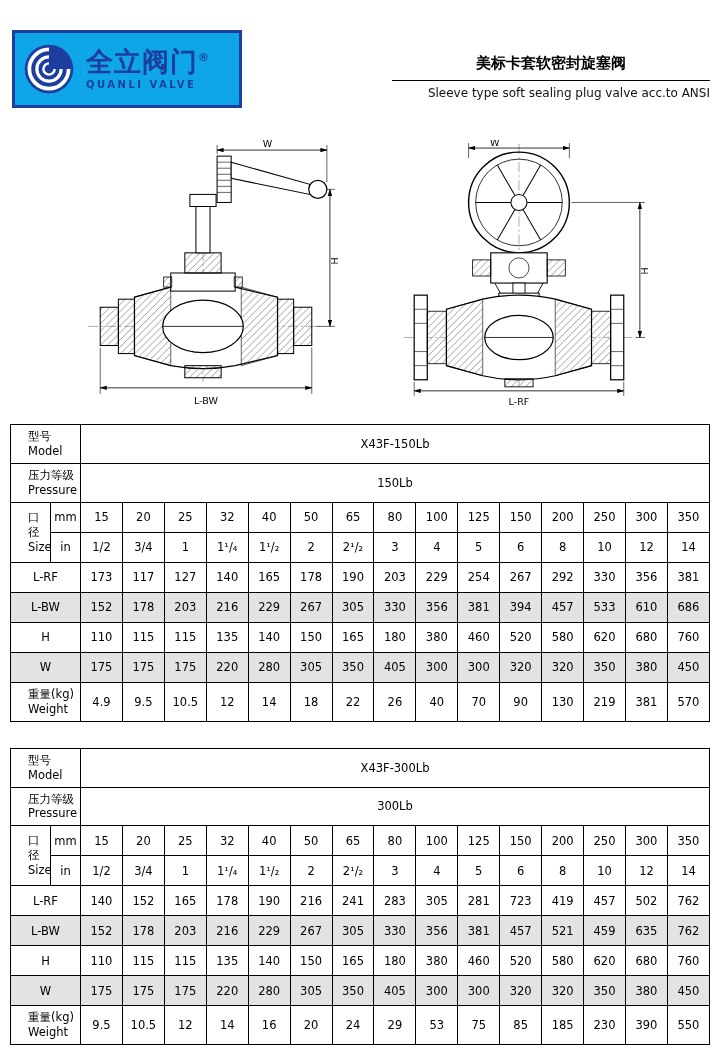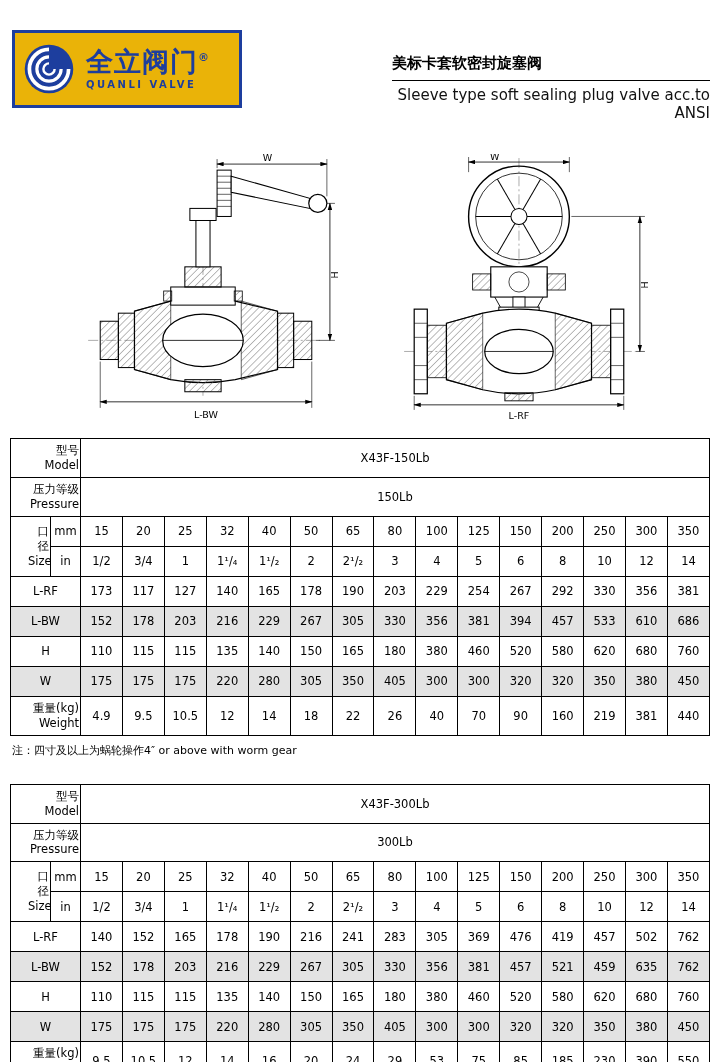--- a/index.html
+++ b/index.html
@@ -5,40 +5,40 @@
   html,body{margin:0;padding:0;}
   body{
     width:720px;height:1062px;background:#fff;
     font-family:"DejaVu Sans","Liberation Sans",sans-serif;color:#000;
   }
   .page{width:720px;height:1062px;overflow:hidden;background:#fff;box-sizing:border-box;}
 
   
   .header{display:flex;align-items:flex-start;padding:30px 10px 0 12px;}
   .logo-box{flex:0 0 auto;border:3px solid #1d3e9e;height:68px;width:212px;
-    display:flex;align-items:center;gap:9px;padding:2px 6px;background:#eab308;}
+    display:flex;align-items:center;gap:9px;padding:2px 6px;background:#0ea5e9;}
   .logo-text{display:flex;flex-direction:column;}
   .brand-cn{font-size:27px;font-weight:bold;color:#1d3e9e;line-height:1.05;letter-spacing:1px;}
   .reg{font-size:11px;vertical-align:super;font-weight:bold;}
   .brand-en{font-size:10px;font-weight:bold;color:#1d3e9e;letter-spacing:2.5px;margin-top:3px;}
   .header-right{margin-left:auto;width:318px;padding-top:24px;}
-  .title-cn{font-size:15px;font-weight:bold;text-align:left;padding-bottom:7px;border-bottom:1px solid #000;}
-  .title-en{font-size:15px;text-align:right;padding-top:5px;color:#111;}
+  .title-cn{font-size:15px;font-weight:bold;text-align:center;padding-bottom:7px;border-bottom:1px solid #000;}
+  .title-en{font-size:12px;text-align:right;padding-top:5px;color:#111;}
 
   
   .drawings{display:flex;justify-content:center;gap:52px;margin-top:32px;align-items:flex-start;}
   .drawing text{font-size:9.5px;fill:#000;}
 
   
   .spec-wrap{padding:0 10px;}
   table.spec{border-collapse:collapse;width:100%;table-layout:fixed;margin-top:14px;}
   table.spec.second{margin-top:26px;}
   .spec td{border:1px solid #000;text-align:center;font-size:11.5px;padding:4px 1px;height:21px;
     overflow:hidden;vertical-align:middle;}
-  .spec td.lbl{white-space:pre-line;text-align:right;padding-left:17px;line-height:1.3;}
+  .spec td.lbl{white-space:pre-line;text-align:left;padding-left:17px;line-height:1.3;}
   .spec tr.shaded td{background:#e3e3e3;}
   .note{font-size:11px;padding:7px 2px 0;color:#000;}
 </style>
 </head>
 <body>
 
 <div class="page">
 
   <div class="header">
     <div class="logo-box">
@@ -337,28 +337,27 @@
             <td>9.5</td>
             <td>10.5</td>
             <td>12</td>
             <td>14</td>
             <td>18</td>
             <td>22</td>
             <td>26</td>
             <td>40</td>
             <td>70</td>
             <td>90</td>
-            <td>160</td>
+            <td>130</td>
             <td>219</td>
             <td>381</td>
-            <td>440</td>
+            <td>570</td>
           </tr>
         </tbody>
       </table>
-    <div class="note">注：四寸及以上为蜗轮操作4″  or above with worm gear</div>
 
     <table class="spec second">
         <colgroup>
           <col style="width: 40px;">
           <col style="width: 30px;">
           <col>
           <col>
           <col>
           <col>
           <col>
@@ -426,22 +425,22 @@
             <td colspan="2">L-RF</td>
             <td>140</td>
             <td>152</td>
             <td>165</td>
             <td>178</td>
             <td>190</td>
             <td>216</td>
             <td>241</td>
             <td>283</td>
             <td>305</td>
-            <td>369</td>
-            <td>476</td>
+            <td>281</td>
+            <td>723</td>
             <td>419</td>
             <td>457</td>
             <td>502</td>
             <td>762</td>
           </tr>
           <tr class="shaded">
             <td colspan="2">L-BW</td>
             <td>152</td>
             <td>178</td>
             <td>203</td>

